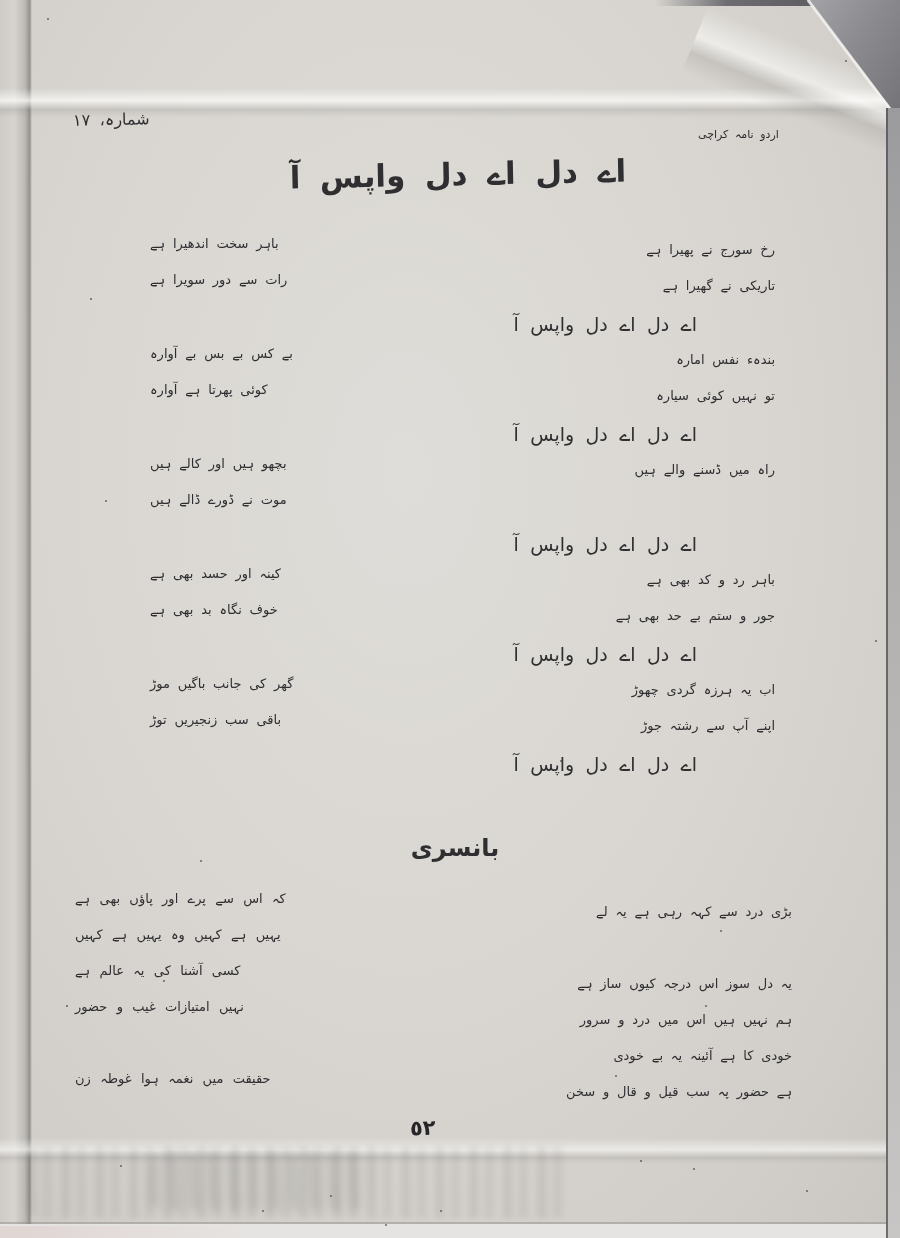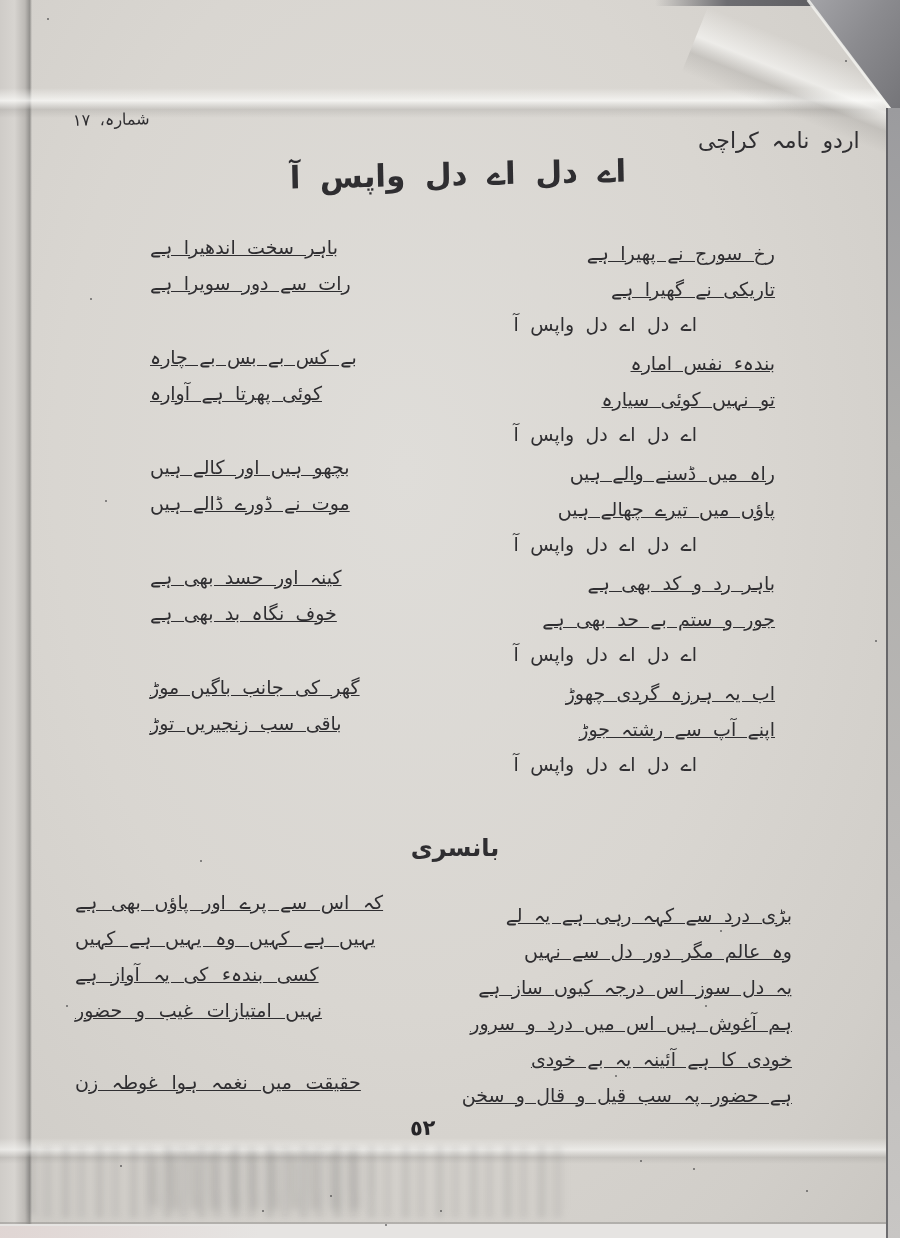--- a/index.html
+++ b/index.html
@@ -45,27 +45,27 @@
     border-radius:12px;filter:blur(4px);
     background:repeating-linear-gradient(88deg,rgba(60,60,62,.28) 0 9px,rgba(150,150,150,.05) 9px 20px);}
   .specks{position:absolute;left:0;top:0;width:2px;height:2px;background:transparent;
     color:rgba(45,45,48,.5);
     box-shadow:47px 18px,90px 298px,105px 500px,66px 1005px,163px 980px,200px 860px,
       262px 1210px,330px 1195px,385px 1224px,440px 1210px,560px 760px,615px 1075px,
       640px 1160px,693px 1168px,705px 1005px,720px 930px,806px 1190px,845px 60px,
       875px 640px,120px 1165px;}
   
   .issue{position:absolute;left:73px;top:110px;font-size:16px;transform:rotate(-1deg);}
-  .journal{position:absolute;left:698px;top:128px;font-size:22px;}
+  .journal{position:absolute;left:698px;top:128px;font-size:11px;}
   .title1{position:absolute;left:0;top:156px;width:900px;text-align:center;
     font-size:31px;font-weight:bold;transform:translateX(8px) rotate(-1.2deg);margin:0;}
   .poem1{position:absolute;left:150px;top:240px;width:625px;}
   .stanza{margin-bottom:4px;}
   .p-row{position:relative;height:36px;}
-  .p-row .m{position:absolute;font-size:19px;text-decoration:underline;}
+  .p-row .m{position:absolute;font-size:13px;}
   .p-row .m.r{right:0;top:2px;text-align:right;}
   .p-row .m.l{left:0;top:-4px;}
   .refrain-row{position:relative;height:34px;}
   .refrain{position:absolute;right:78px;top:1px;font-size:19px;}
   .title2{position:absolute;left:0;top:834px;width:900px;text-align:center;
     font-size:24px;font-weight:bold;margin:0;transform:translateX(5px);}
   .poem2{position:absolute;left:75px;top:902px;width:717px;}
   .poem2 .p-row{height:36px;}
   .poem2 .m.l{top:-11px;word-spacing:.4em;}
   .page-number{position:absolute;left:410px;top:1116px;font-size:21px;font-weight:bold;
@@ -101,38 +101,37 @@
       <span class="urdu m l" dir="rtl">رات سے دور سویرا ہے</span>
     </div>
     <div class="refrain-row">
       <span class="urdu refrain" dir="rtl">اے دل اے دل واپس آ</span>
     </div>
   </div>
 
   <div class="stanza">
     <div class="p-row">
       <span class="urdu m r" dir="rtl">بندہء نفس امارہ</span>
-      <span class="urdu m l" dir="rtl">بے کس بے بس بے چارہ</span>
+      <span class="urdu m l" dir="rtl">بے کس بے بس بے آوارہ</span>
     </div>
     <div class="p-row">
       <span class="urdu m r" dir="rtl">تو نہیں کوئی سیارہ</span>
       <span class="urdu m l" dir="rtl">کوئی پھرتا ہے آوارہ</span>
     </div>
     <div class="refrain-row">
       <span class="urdu refrain" dir="rtl">اے دل اے دل واپس آ</span>
     </div>
   </div>
 
   <div class="stanza">
     <div class="p-row">
       <span class="urdu m r" dir="rtl">راہ میں ڈسنے والے ہیں</span>
       <span class="urdu m l" dir="rtl">بچھو ہیں اور کالے ہیں</span>
     </div>
     <div class="p-row">
-      <span class="urdu m r" dir="rtl">پاؤں میں تیرے چھالے ہیں</span>
       <span class="urdu m l" dir="rtl">موت نے ڈورے ڈالے ہیں</span>
     </div>
     <div class="refrain-row">
       <span class="urdu refrain" dir="rtl">اے دل اے دل واپس آ</span>
     </div>
   </div>
 
   <div class="stanza">
     <div class="p-row">
       <span class="urdu m r" dir="rtl">باہر رد و کد بھی ہے</span>
@@ -164,29 +163,28 @@
 </div>
 
 <h2 class="urdu title2">بانسری</h2>
 
 <div class="poem2">
   <div class="p-row">
     <span class="urdu m r" dir="rtl">بڑی درد سے کہہ رہی ہے یہ لے</span>
     <span class="urdu m l" dir="rtl">کہ اس سے پرے اور پاؤں بھی ہے</span>
   </div>
   <div class="p-row">
-    <span class="urdu m r" dir="rtl">وہ عالم مگر دور دل سے نہیں</span>
     <span class="urdu m l" dir="rtl">یہیں ہے کہیں وہ یہیں ہے کہیں</span>
   </div>
   <div class="p-row">
     <span class="urdu m r" dir="rtl">یہ دل سوز اس درجہ کیوں ساز ہے</span>
-    <span class="urdu m l" dir="rtl">کسی بندہء کی یہ آواز ہے</span>
+    <span class="urdu m l" dir="rtl">کسی آشنا کی یہ عالم ہے</span>
   </div>
   <div class="p-row">
-    <span class="urdu m r" dir="rtl">ہم آغوش ہیں اس میں درد و سرور</span>
+    <span class="urdu m r" dir="rtl">ہم نہیں ہیں اس میں درد و سرور</span>
     <span class="urdu m l" dir="rtl">نہیں امتیازات غیب و حضور</span>
   </div>
   <div class="p-row">
     <span class="urdu m r" dir="rtl">خودی کا ہے آئینہ یہ بے خودی</span>
   </div>
   <div class="p-row">
     <span class="urdu m r" dir="rtl">ہے حضور پہ سب قیل و قال و سخن</span>
     <span class="urdu m l" dir="rtl">حقیقت میں نغمہ ہوا غوطہ زن</span>
   </div>
 </div>

